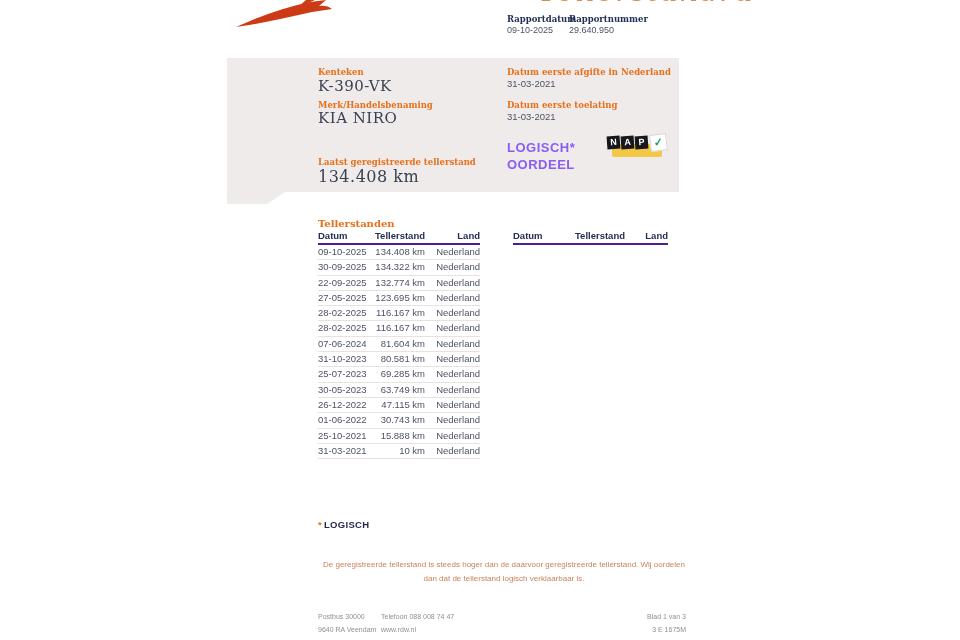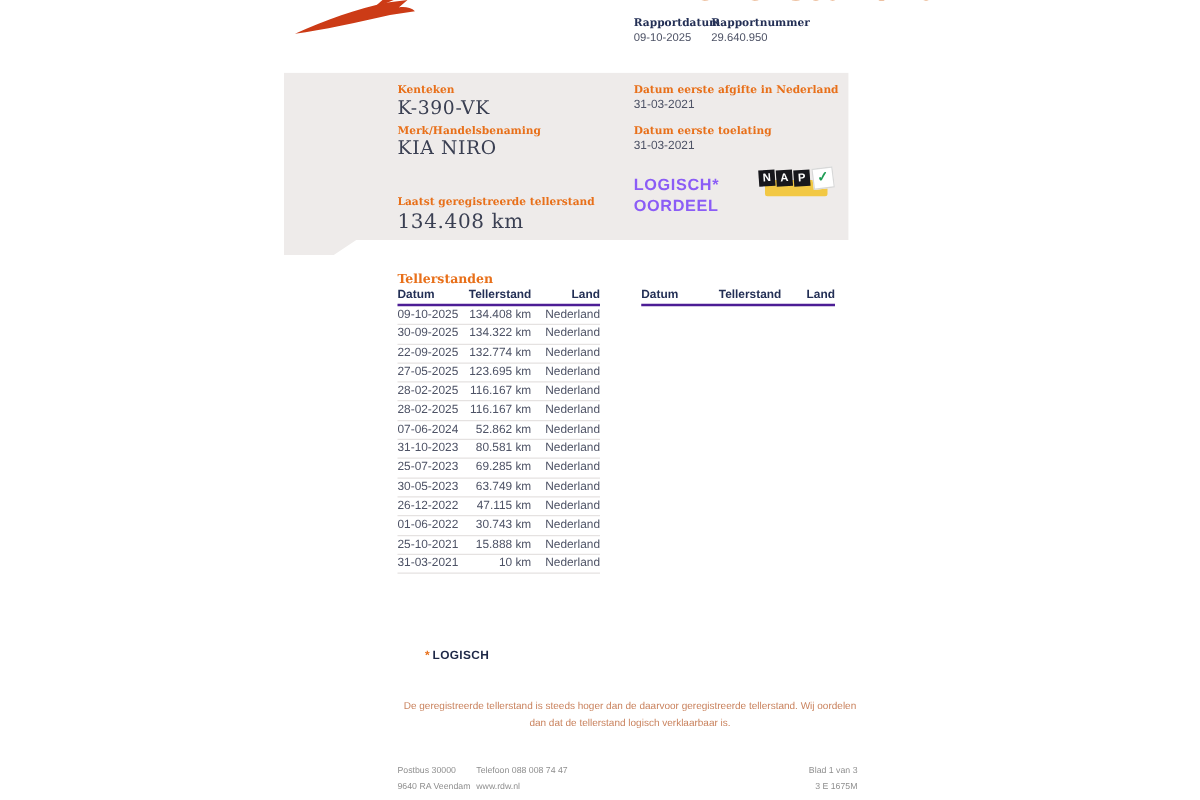--- a/index.html
+++ b/index.html
@@ -78,21 +78,21 @@
   }
   .c-datum{position:absolute;left:0;top:1px;white-space:nowrap;}
   .c-tell{position:absolute;top:1px;white-space:nowrap;}
   .t-left .c-tell{right:55px;}
   .t-right .c-tell{right:43px;}
   .c-land{position:absolute;right:0;top:1px;white-space:nowrap;}
 
   
   .fn-title{
     position:absolute;left:318px;top:519px;font-weight:bold;
-    font-size:9.5px;color:#1e2847;letter-spacing:.3px;margin-left:22px;
+    font-size:9.5px;color:#1e2847;letter-spacing:.3px;
   }
   .fn-title .ast{color:#e8701a;margin-right:2px;}
   .fn-body{
     position:absolute;left:318px;top:558px;width:372px;
     font-size:8px;line-height:13.5px;color:#c9825d;text-align:center;
   }
 
   
   .ft{position:absolute;font-size:7px;color:#8f8f8f;white-space:nowrap;}
 </style>
@@ -177,21 +177,21 @@
           <span class="c-tell">116.167 km</span>
           <span class="c-land">Nederland</span>
         </div>
         <div class="trow">
           <span class="c-datum">28-02-2025</span>
           <span class="c-tell">116.167 km</span>
           <span class="c-land">Nederland</span>
         </div>
         <div class="trow">
           <span class="c-datum">07-06-2024</span>
-          <span class="c-tell">52.862 km</span>
+          <span class="c-tell">81.604 km</span>
           <span class="c-land">Nederland</span>
         </div>
         <div class="trow">
           <span class="c-datum">31-10-2023</span>
           <span class="c-tell">80.581 km</span>
           <span class="c-land">Nederland</span>
         </div>
         <div class="trow">
           <span class="c-datum">25-07-2023</span>
           <span class="c-tell">69.285 km</span>

